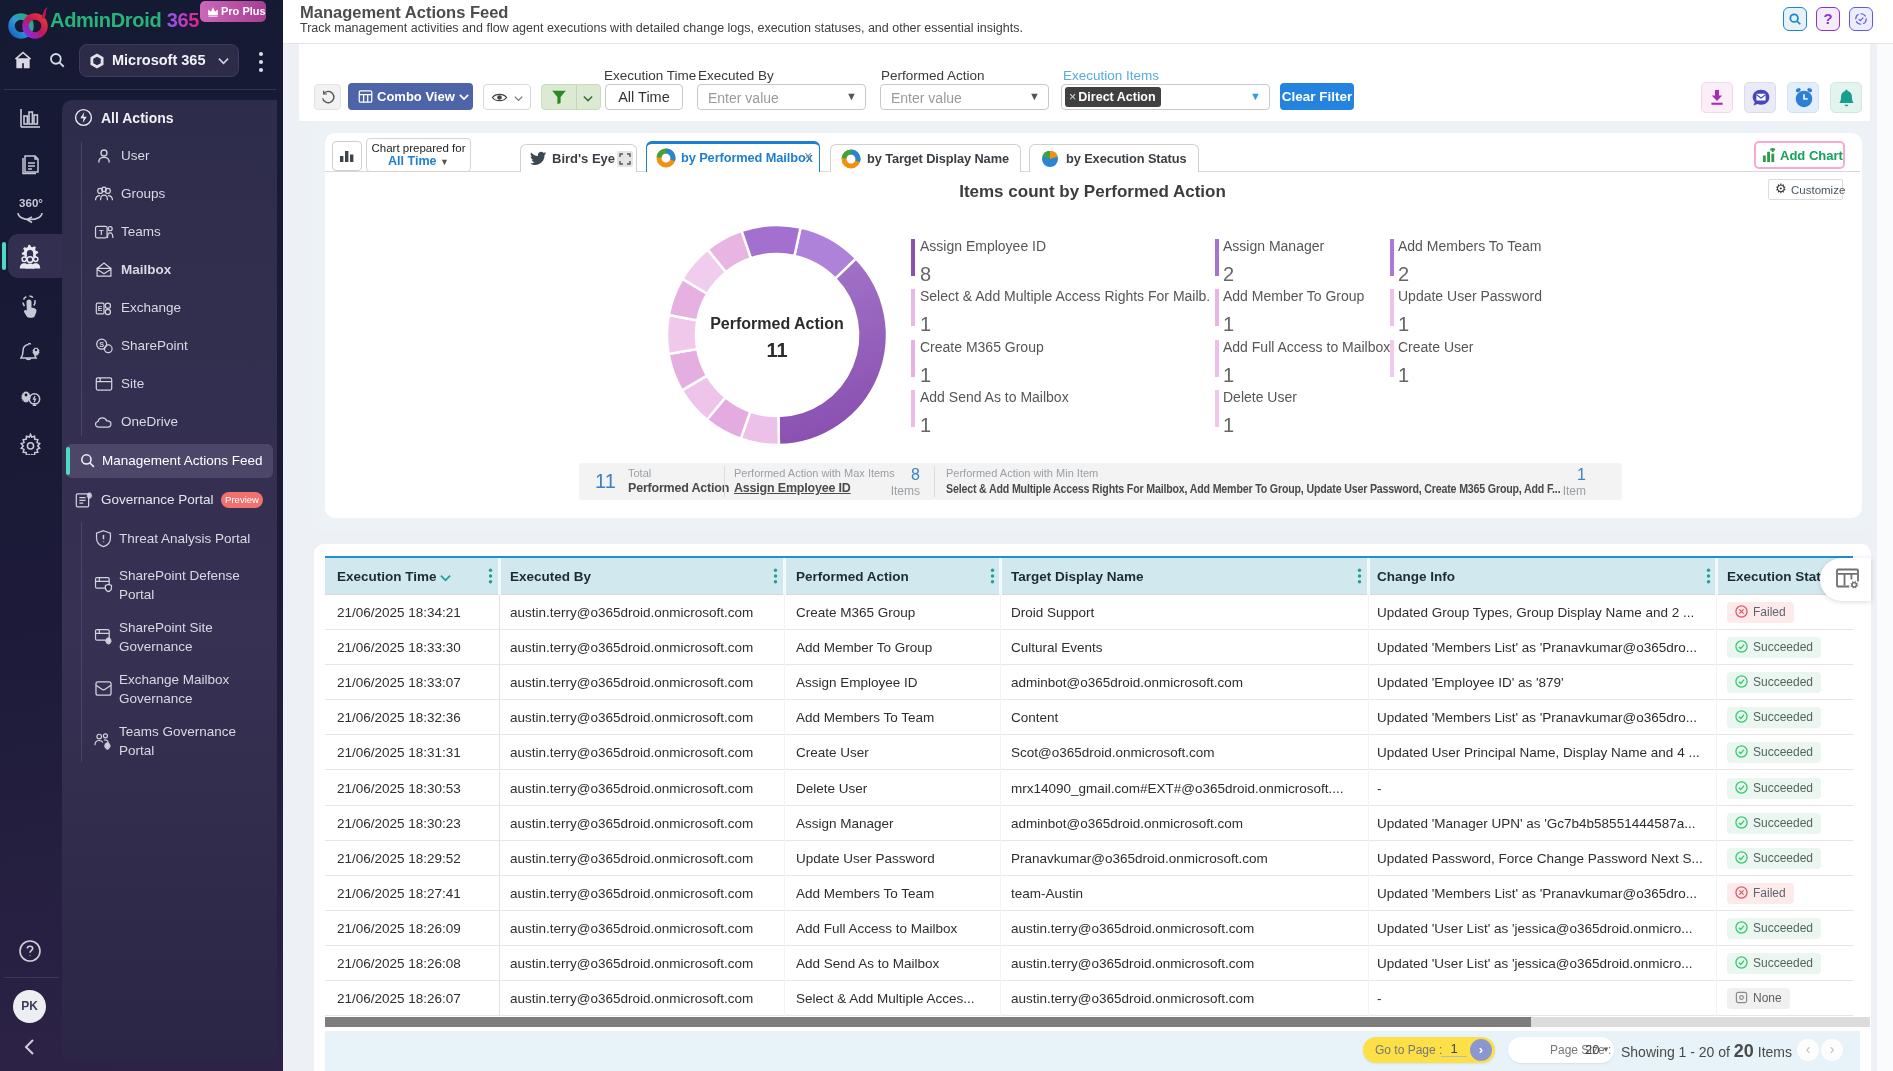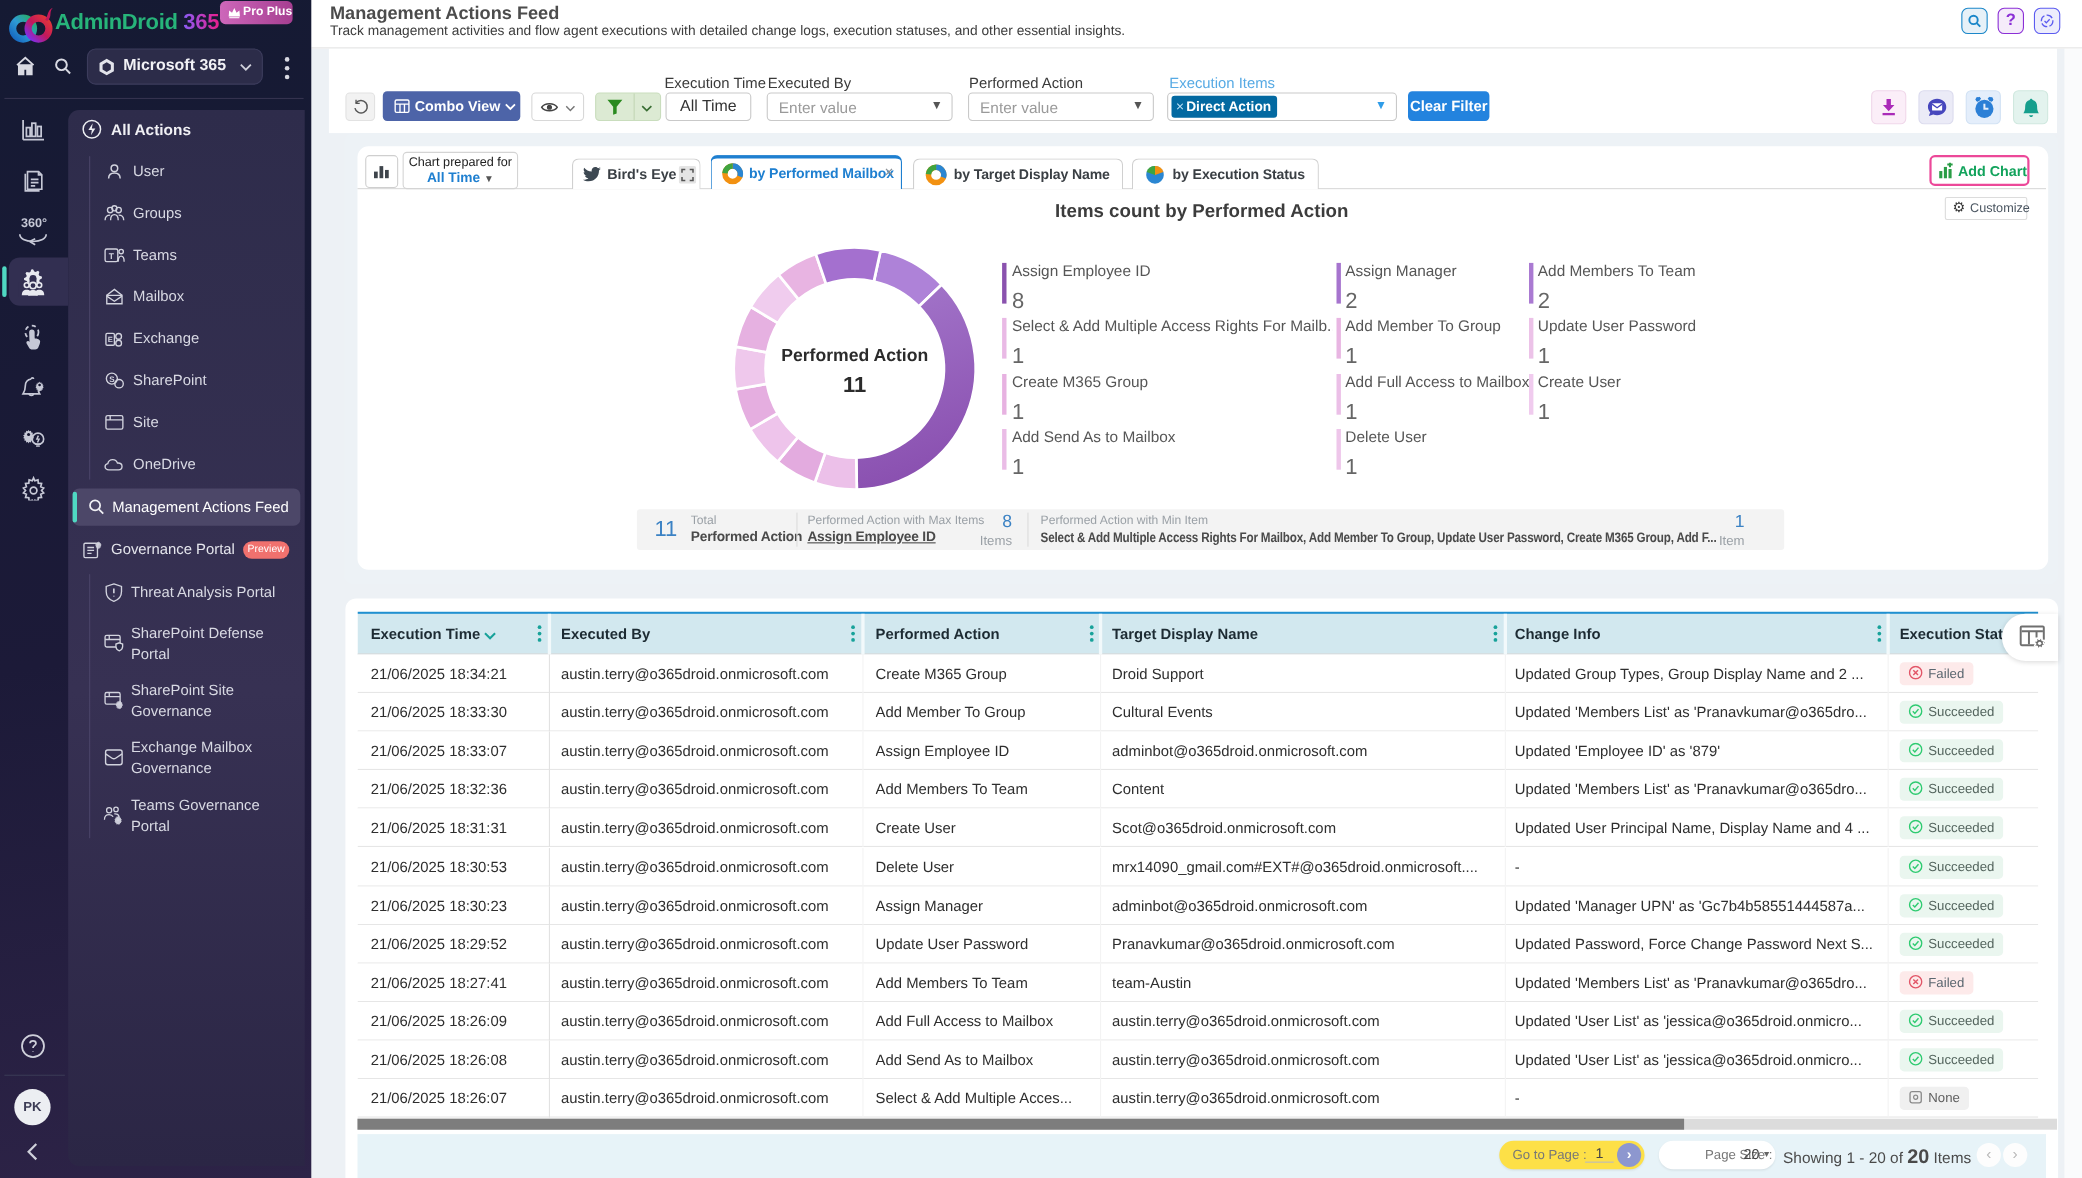--- a/index.html
+++ b/index.html
@@ -191,21 +191,21 @@
       <circle cx="21" cy="7" r="2.6"></circle>
       <path d="M17.5 19 C17.5 14 19 12.5 21 12.5 C23 12.5 24.5 14 24.5 19"></path>
     </svg>
   <div class="abs" style="left:121px;top:224px;font-size:13.5px;color:#d8d9e3;">Teams</div>
 
   <svg class="abs" style="left:94px;top:261px;" width="20" height="18" viewBox="0 0 26 22" fill="none" stroke="#d2d3de" stroke-width="1.6">
       <path d="M4 9 L13 2 L22 9"></path>
       <path d="M4 9 H22 V19 H4 Z"></path>
       <path d="M4 10 L13 16 L22 10"></path>
     </svg>
-  <div class="abs" style="left:121px;top:262px;font-size:13.5px;color:#d8d9e3;">Mailbox</div>
+  <div class="abs" style="left:121px;top:262px;font-size:13.5px;color:#d8d9e3;font-weight:bold;">Mailbox</div>
 
   <svg class="abs" style="left:94px;top:299px;" width="20" height="19" viewBox="0 0 26 24" fill="none" stroke="#d2d3de" stroke-width="1.6">
       <rect x="3" y="5" width="10" height="14" rx="1.5"></rect>
       <text x="8" y="15.5" font-size="9" fill="#d2d3de" stroke="none" text-anchor="middle" font-weight="bold">E</text>
       <circle cx="18" cy="8.5" r="3.4"></circle>
       <circle cx="18" cy="16.5" r="3.4"></circle>
     </svg>
   <div class="abs" style="left:121px;top:300px;font-size:13.5px;color:#d8d9e3;">Exchange</div>
 
   <svg class="abs" style="left:94px;top:337px;" width="20" height="19" viewBox="0 0 26 24" fill="none" stroke="#d2d3de" stroke-width="1.6">
@@ -339,21 +339,21 @@
   </div>
 
   <div class="abs" style="left:582px;top:24px;font-size:13.5px;color:#3a3a3a;">Performed Action</div>
   <div class="abs" style="left:581px;top:40px;width:169px;height:26px;background:#fff;border:1px solid #c9c9c9;border-radius:4px;">
     <span class="abs" style="left:10px;top:5px;font-size:14px;color:#9a9a9a;">Enter value</span>
     <span class="abs" style="right:8px;top:5px;font-size:11px;color:#555;">▼</span>
   </div>
 
   <div class="abs" style="left:764px;top:24px;font-size:13.5px;color:#57aae4;">Execution Items</div>
   <div class="abs" style="left:762px;top:40px;width:209px;height:26px;background:#fff;border:1px solid #c9c9c9;border-radius:4px;">
-    <div class="abs" style="left:3px;top:2px;width:96px;height:20px;background:#0369a1;border-radius:3px;color:#fff;font-size:12.5px;font-weight:bold;line-height:20px;white-space:nowrap;"><span style="color:#bfe2f8;font-weight:normal;padding:0 2px 0 4px;">×</span>Direct Action</div>
+    <div class="abs" style="left:3px;top:2px;width:96px;height:20px;background:#404040;border-radius:3px;color:#fff;font-size:12.5px;font-weight:bold;line-height:20px;white-space:nowrap;"><span style="color:#bfe2f8;font-weight:normal;padding:0 2px 0 4px;">×</span>Direct Action</div>
     <span class="abs" style="right:8px;top:5px;font-size:11px;color:#2f9ce8;">▼</span>
   </div>
 
   <div class="abs" style="left:981px;top:39px;width:74px;height:27px;background:#2383de;border-radius:4px;color:#fff;font-size:13.5px;font-weight:bold;text-align:center;line-height:27px;">Clear Filter</div>
 
   <div class="abs" style="left:1402px;top:38px;width:32px;height:31px;background:#fbeef8;border:1px solid #f0d8ea;border-radius:5px;">
     <svg class="abs" style="left:7px;top:6px;" width="16" height="17" viewBox="0 0 20 21" fill="#aa2bb8">
         <path d="M7.5 1 H12.5 V8 H16.5 L10 15 L3.5 8 H7.5 Z"></path>
         <rect x="3" y="17" width="14" height="2.6"></rect>
       </svg>
@@ -429,21 +429,21 @@
   </div>
   <div class="abs" style="left:704px;top:22px;width:170px;height:28px;background:#fff;border:1px solid #d0d0d0;border-bottom:none;border-radius:6px 6px 0 0;">
     <svg class="abs" style="left:10px;top:4px;" width="20" height="20" viewBox="0 0 20 20">
         <circle cx="10" cy="10" r="8" fill="#2a86d2"></circle>
         <path d="M10 10 L10 2 A8 8 0 0 1 17.6 7.4 Z" fill="#f29111"></path>
         <path d="M10 10 L2.4 7.4 A8 8 0 0 1 10 2 Z" fill="#3fa43f"></path>
       </svg>
     <span class="abs" style="left:36px;top:6px;font-size:12.8px;font-weight:bold;color:#3a3f44;white-space:nowrap;letter-spacing:-0.1px;">by Execution Status</span>
   </div>
 
-  <div class="abs" style="left:1429px;top:19px;width:91px;height:28px;background:#fff;border:2px solid #ec4899;border-radius:5px;">
+  <div class="abs" style="left:1429px;top:19px;width:91px;height:28px;background:#fff;border:2px solid #f9a8d4;border-radius:5px;">
     <svg class="abs" style="left:6px;top:5px;" width="15" height="15" viewBox="0 0 16 16" fill="#2a9d46">
         <rect x="1" y="8" width="3" height="7"></rect>
         <rect x="5.5" y="4" width="3" height="11"></rect>
         <rect x="10" y="6" width="3" height="9"></rect>
         <path d="M10.5 0 H13 V2 H15 V4.5 H13 V6.5 H10.5 V4.5 H8.5 V2 H10.5 Z" transform="translate(2,-1) scale(0.8)"></path>
       </svg>
     <span class="abs" style="left:24px;top:5px;font-size:13px;font-weight:bold;color:#12a35c;white-space:nowrap;">Add Chart</span>
   </div>
 
   <div class="abs" style="left:0;top:60px;width:1535px;text-align:center;font-size:17px;font-weight:bold;color:#3c3c3c;">Items count by Performed Action</div>

